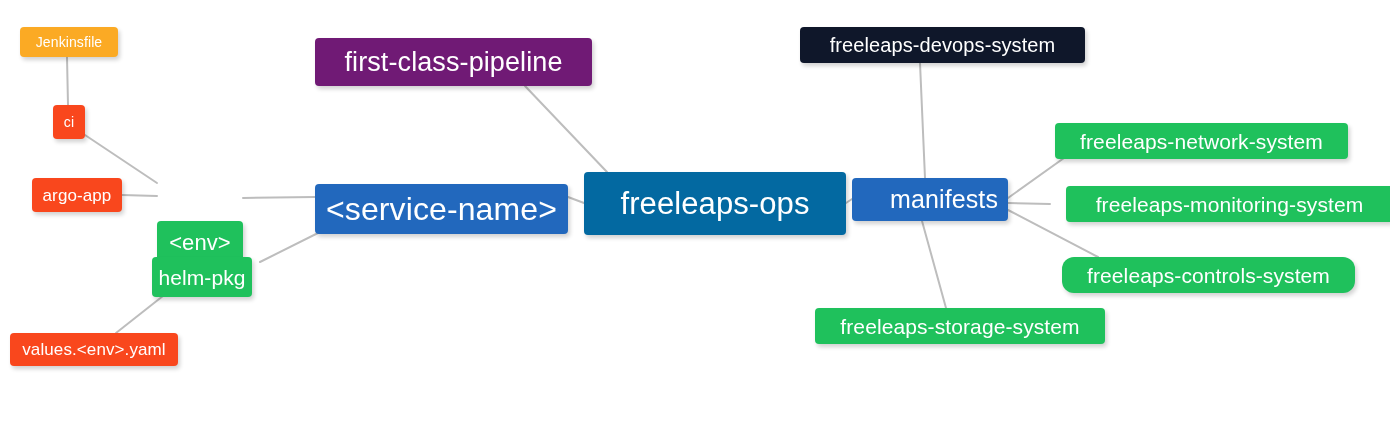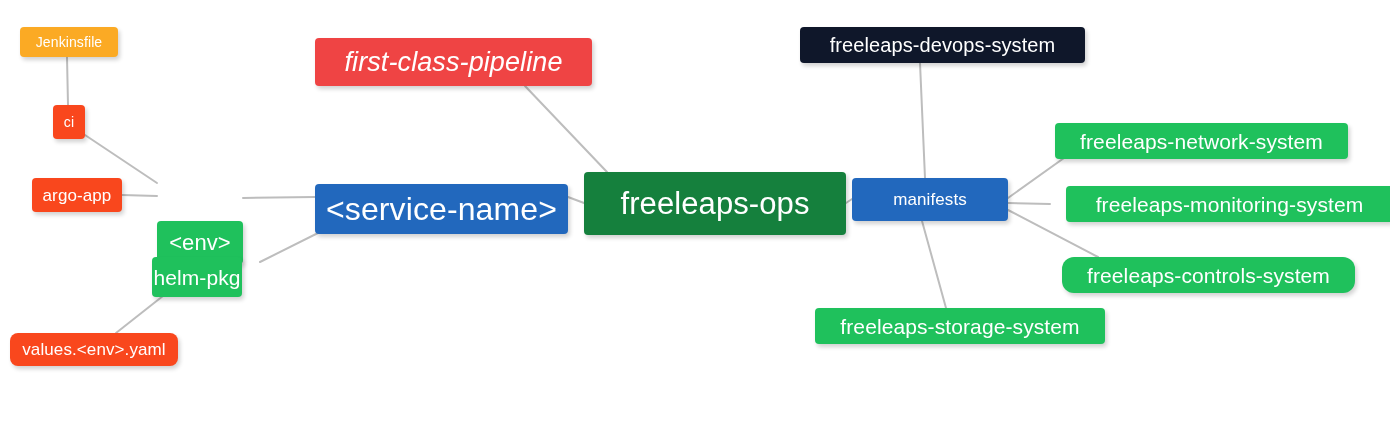--- a/index.html
+++ b/index.html
@@ -61,48 +61,48 @@
       <line x1="157" y1="196" x2="122" y2="195" stroke="#bdbdbd" stroke-width="2" stroke-linecap="round"></line>
       <line x1="68" y1="105" x2="67" y2="57" stroke="#bdbdbd" stroke-width="2" stroke-linecap="round"></line>
       <line x1="168" y1="292" x2="116" y2="333" stroke="#bdbdbd" stroke-width="2" stroke-linecap="round"></line>
       <line x1="925" y1="178" x2="920" y2="63" stroke="#bdbdbd" stroke-width="2" stroke-linecap="round"></line>
       <line x1="1008" y1="198" x2="1078" y2="148" stroke="#bdbdbd" stroke-width="2" stroke-linecap="round"></line>
       <line x1="1008" y1="203" x2="1050" y2="204" stroke="#bdbdbd" stroke-width="2" stroke-linecap="round"></line>
       <line x1="1008" y1="210" x2="1098" y2="257" stroke="#bdbdbd" stroke-width="2" stroke-linecap="round"></line>
       <line x1="922" y1="221" x2="946" y2="308" stroke="#bdbdbd" stroke-width="2" stroke-linecap="round"></line>
     </svg>
   <div id="node-layer">
-      <div class="node c-dark" style="left: 584px; top: 172px; width: 262px; height: 63px; font-size: 31px; background: #15803d;">
+      <div class="node c-dark" style="left: 584px; top: 172px; width: 262px; height: 63px; font-size: 31px; background: #0369a1;">
         <span class="node-label">freeleaps-ops</span>
       </div>
       <div class="node c-blue" style="left: 315px; top: 184px; width: 253px; height: 50px; font-size: 32px; background: rgb(34, 104, 189);">
         <span class="node-label">&lt;service-name&gt;</span>
       </div>
-      <div class="node c-blue" style="left: 315px; top: 38px; width: 277px; height: 48px; font-size: 27px; background: #ef4444; font-style: italic;">
+      <div class="node c-blue" style="left: 315px; top: 38px; width: 277px; height: 48px; font-size: 27px; background: #701a75;">
         <span class="node-label">first-class-pipeline</span>
       </div>
-      <div class="node c-blue" style="left: 852px; top: 178px; width: 156px; height: 43px; font-size: 17px; background: rgb(34, 104, 189);">
+      <div class="node c-blue" style="left: 852px; top: 178px; width: 156px; height: 43px; font-size: 25px; background: rgb(34, 104, 189); justify-content: flex-end;">
         <span class="node-label">manifests</span>
       </div>
       <div class="node c-green" style="left: 157px; top: 177px; width: 86px; height: 43px; font-size: 22px; background: rgb(31, 193, 92); margin-top: 44px;">
         <span class="node-label">&lt;env&gt;</span>
       </div>
-      <div class="node c-green" style="left: 152px; top: 257px; width: 90px; height: 40px; font-size: 21px; background: rgb(31, 193, 92);">
+      <div class="node c-green" style="left: 152px; top: 257px; width: 100px; height: 40px; font-size: 21px; background: rgb(31, 193, 92);">
         <span class="node-label">helm-pkg</span>
       </div>
       <div class="node c-red" style="left: 53px; top: 105px; width: 32px; height: 34px; font-size: 14px; background: rgb(249, 71, 29);">
         <span class="node-label">ci</span>
       </div>
       <div class="node c-orange" style="left: 20px; top: 27px; width: 98px; height: 30px; font-size: 14px; background: rgb(251, 170, 36);">
         <span class="node-label">Jenkinsfile</span>
       </div>
       <div class="node c-red" style="left: 32px; top: 178px; width: 90px; height: 34px; font-size: 17px; background: rgb(249, 71, 29);">
         <span class="node-label">argo-app</span>
       </div>
-      <div class="node c-red" style="left: 10px; top: 333px; width: 168px; height: 33px; font-size: 17px; background: rgb(249, 71, 29); border-radius: 8px;">
+      <div class="node c-red" style="left: 10px; top: 333px; width: 168px; height: 33px; font-size: 17px; background: rgb(249, 71, 29);">
         <span class="node-label">values.&lt;env&gt;.yaml</span>
       </div>
       <div class="node c-green" style="left: 800px; top: 27px; width: 285px; height: 36px; font-size: 20px; background: #0f172a;">
         <span class="node-label">freeleaps-devops-system</span>
       </div>
       <div class="node c-green" style="left: 1055px; top: 112px; width: 293px; height: 36px; font-size: 21px; background: rgb(31, 193, 92); margin-top: 11px;">
         <span class="node-label">freeleaps-network-system</span>
       </div>
       <div class="node c-green" style="left: 1050px; top: 186px; width: 327px; height: 36px; font-size: 21px; background: rgb(31, 193, 92); margin-left: 16px;">
         <span class="node-label">freeleaps-monitoring-system</span>

